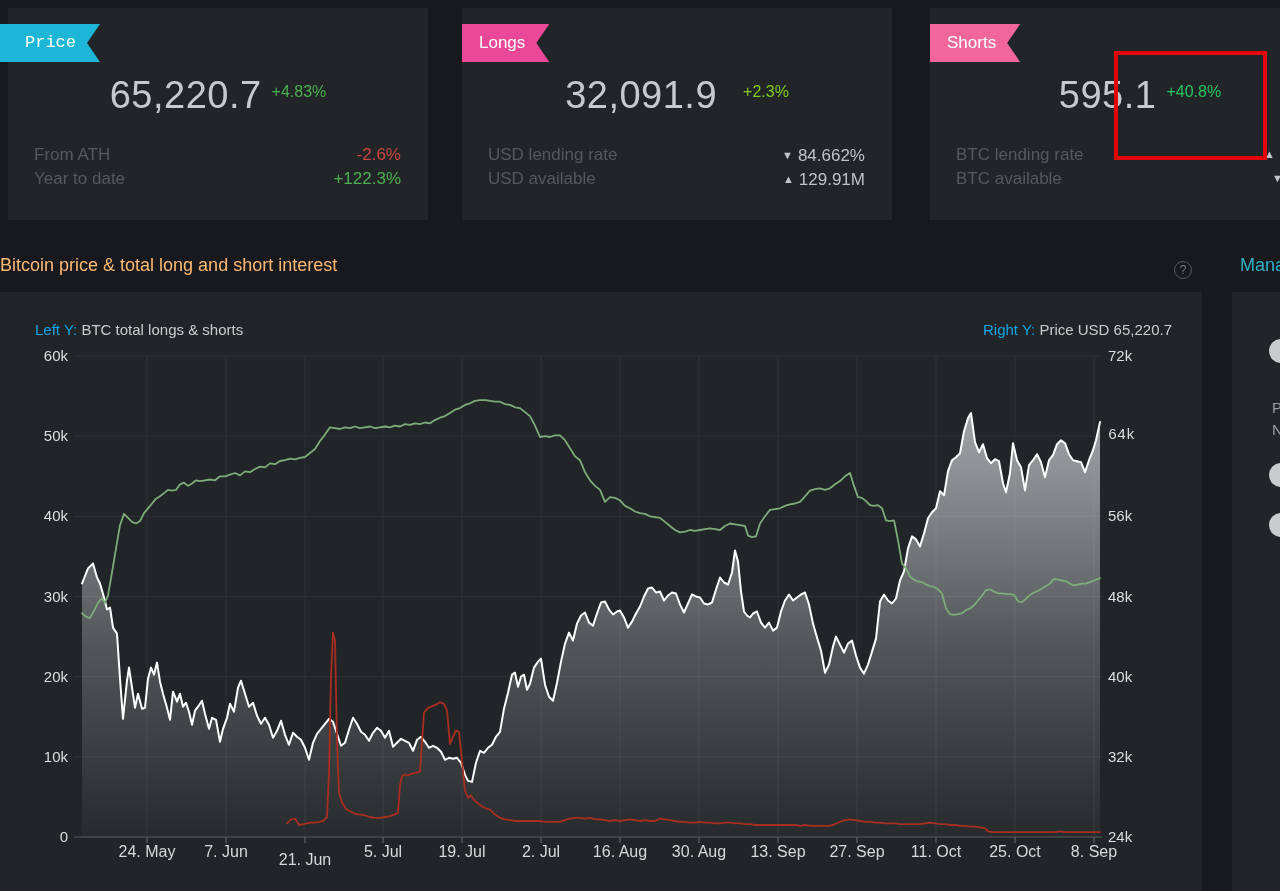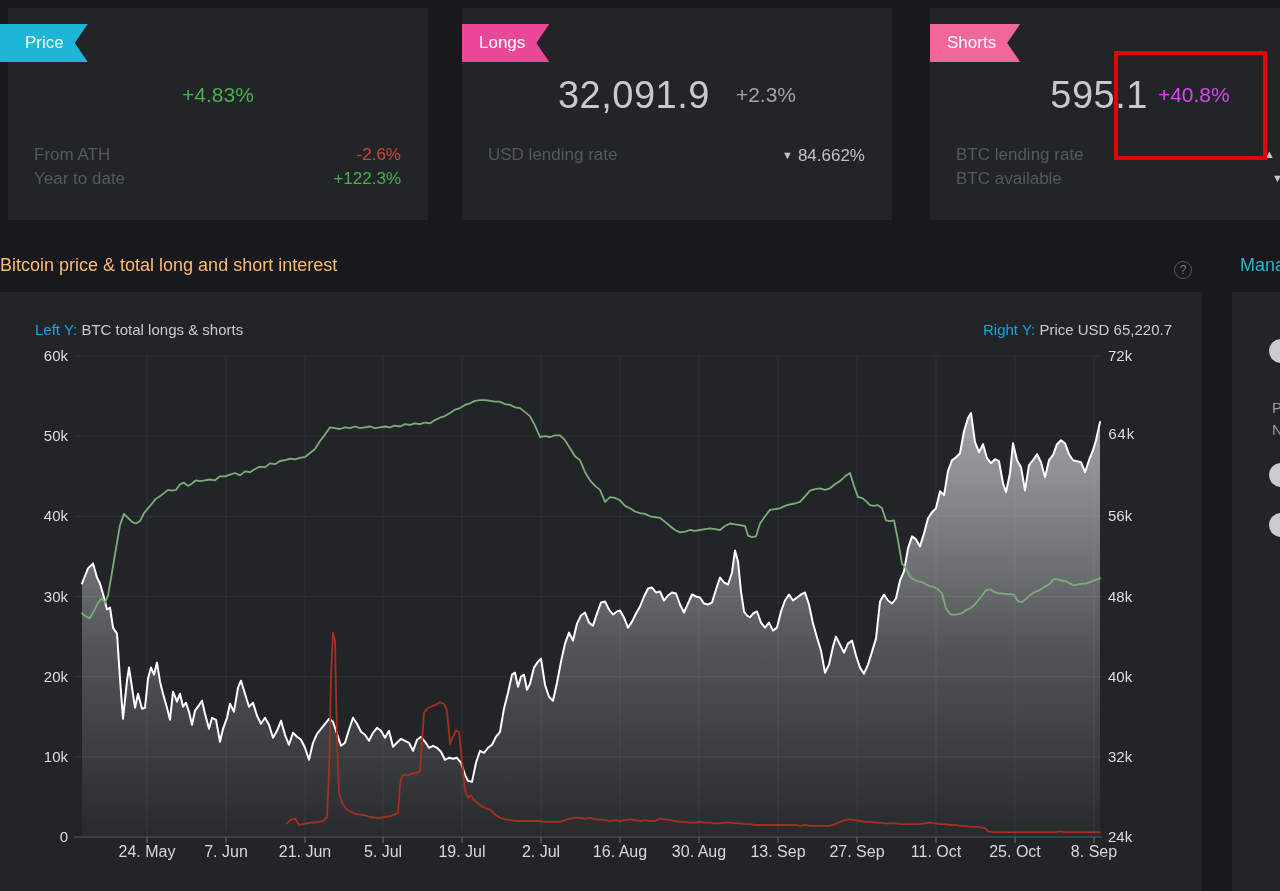--- a/index.html
+++ b/index.html
@@ -11,24 +11,24 @@
   
   .card{position:absolute;top:8px;height:212px;background:#212528;}
   #card-price{left:8px;width:420px;}
   #card-longs{left:462px;width:430px;}
   #card-shorts{left:930px;width:420px;}
   .ribbon{
     position:absolute;top:16px;left:0;height:38px;line-height:38px;
     color:#ffffff;font-size:17px;padding:0 24px 0 17px;
     clip-path:polygon(0 0,100% 0,calc(100% - 13px) 50%,100% 100%,0 100%);
   }
-  #card-price .ribbon{left:-8px;padding-left:25px;}
+  #card-price .ribbon{left:-8px;padding-left:25px;font-family:Liberation Mono, monospace;}
   .value-row{position:absolute;top:64px;left:0;right:0;display:flex;justify-content:center;align-items:flex-start;gap:10px;}
   .big-value{font-size:38px;line-height:46px;color:#c7cacc;letter-spacing:.5px;}
-  .pct{font-size:21px;margin-top:11px;}
+  .pct{font-size:16px;margin-top:11px;}
   .sub-row{position:absolute;left:26px;right:27px;display:flex;justify-content:space-between;font-size:17px;line-height:20px;}
   .sub-label{color:#54595e;}
   .sub-value{color:#bfc2c4;}
   .arrow{font-size:11px;margin-right:5px;vertical-align:2px;color:#c3c6c8;}
   .cut-val{position:absolute;font-size:17px;color:#bfc2c4;white-space:nowrap;}
   
   #annotation-box{position:absolute;border:4px solid #e30505;background:transparent;z-index:20;}
   
   #chart-title{position:absolute;left:0px;top:255px;font-size:18px;color:#fdba74;}
   #help-icon{
@@ -51,49 +51,54 @@
   #side-panel{position:absolute;left:1232px;top:292px;width:60px;height:599px;background:#212528;}
   .knob{position:absolute;width:24px;height:24px;border-radius:50%;background:#c9cccd;}
   .frag{position:absolute;left:40px;color:#9b9ea1;font-size:15px;}
 </style>
 </head>
 <body>
 
 <div class="card" id="card-price">
   <div class="ribbon" style="background-color: rgb(29, 182, 214);">Price</div>
   <div class="value-row">
+    <span class="big-value">65,220.7</span>
     <span class="pct" style="color: rgb(76, 174, 79);">+4.83%</span>
   </div>
   <div class="sub-row" style="top:137px">
     <span class="sub-label">From ATH</span>
     <span class="sub-value" style="color: rgb(201, 71, 61);">-2.6%</span>
   </div>
   <div class="sub-row" style="top:161px">
     <span class="sub-label">Year to date</span>
     <span class="sub-value" style="color: rgb(76, 174, 79);">+122.3%</span>
   </div>
 </div>
 
 <div class="card" id="card-longs">
   <div class="ribbon" style="background-color: #ec4899;">Longs</div>
   <div class="value-row">
     <span class="big-value">32,091.9</span>
-    <span class="pct" style="color: #a3a3a3; margin-left: 16px;">+2.3%</span>
+    <span class="pct" style="color: #84cc16; margin-left: 16px;">+2.3%</span>
   </div>
   <div class="sub-row" style="top:137px">
     <span class="sub-label">USD lending rate</span>
     <span class="sub-value"><span class="arrow">▼</span><span>84.662%</span></span>
+  </div>
+  <div class="sub-row" style="top:161px">
+    <span class="sub-label">USD available</span>
+    <span class="sub-value"><span class="arrow">▲</span><span>129.91M</span></span>
   </div>
 </div>
 
 <div class="card" id="card-shorts">
   <div class="ribbon" style="background-color: rgb(242, 103, 154);">Shorts</div>
   <div class="value-row">
     <span class="big-value">595.1</span>
-    <span class="pct" style="color: #d946ef;">+40.8%</span>
+    <span class="pct" style="color: #22c55e;">+40.8%</span>
   </div>
   <div class="sub-row" style="top:137px">
     <span class="sub-label">BTC lending rate</span>
   </div>
   <div class="sub-row" style="top:161px">
     <span class="sub-label">BTC available</span>
   </div>
   <span class="cut-val" style="top:137px;left:334px"><span class="arrow">▲</span><span>0</span></span>
   <span class="cut-val" style="top:161px;left:342px"><span class="arrow">▼</span><span></span></span>
 </div>
@@ -167,21 +172,21 @@
     <div class="ytick left" style="top: 295.5px;">30k</div>
     <div class="ytick right" style="top: 295.5px;">48k</div>
     <div class="ytick left" style="top: 215.333px;">40k</div>
     <div class="ytick right" style="top: 215.333px;">56k</div>
     <div class="ytick left" style="top: 135.167px;">50k</div>
     <div class="ytick right" style="top: 135.167px; font-family: Liberation Mono, monospace;">64k</div>
     <div class="ytick left" style="top: 55px;">60k</div>
     <div class="ytick right" style="top: 55px;">72k</div>
     <div class="xtick" style="left: 147px;">24. May</div>
     <div class="xtick" style="left: 226px;">7. Jun</div>
-    <div class="xtick" style="left: 305px;">21. Jun</div>
+    <div class="xtick" style="left: 305px; margin-top: 8px;">21. Jun</div>
     <div class="xtick" style="left: 383px;">5. Jul</div>
     <div class="xtick" style="left: 462px;">19. Jul</div>
     <div class="xtick" style="left: 541px;">2. Jul</div>
     <div class="xtick" style="left: 620px;">16. Aug</div>
     <div class="xtick" style="left: 699px;">30. Aug</div>
     <div class="xtick" style="left: 778px;">13. Sep</div>
     <div class="xtick" style="left: 857px;">27. Sep</div>
     <div class="xtick" style="left: 936px;">11. Oct</div>
     <div class="xtick" style="left: 1015px;">25. Oct</div>
     <div class="xtick" style="left: 1094px;">8. Sep</div>

